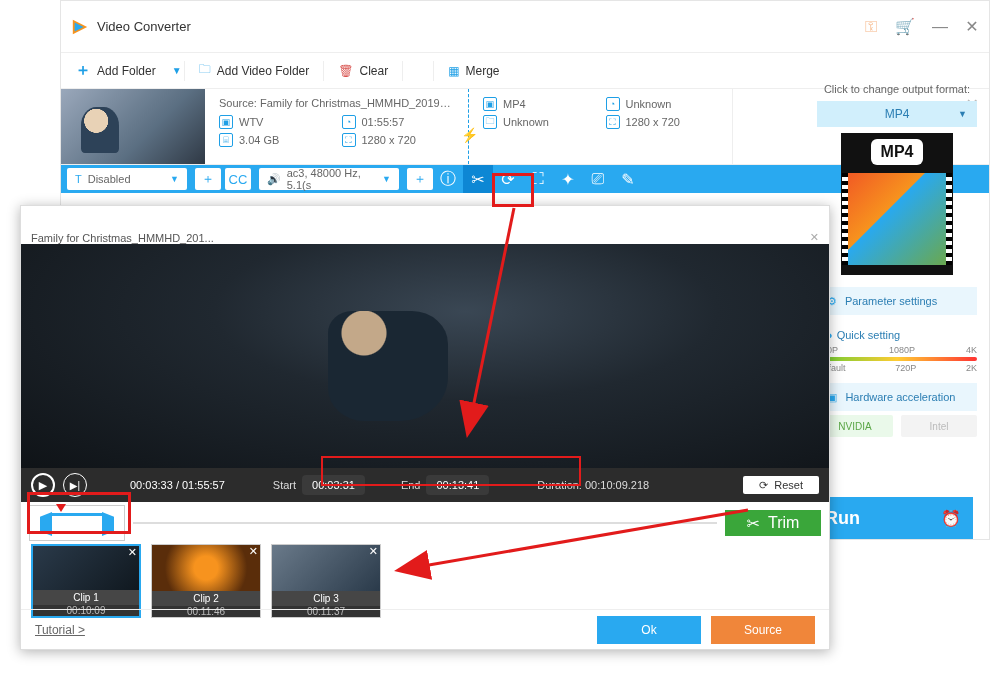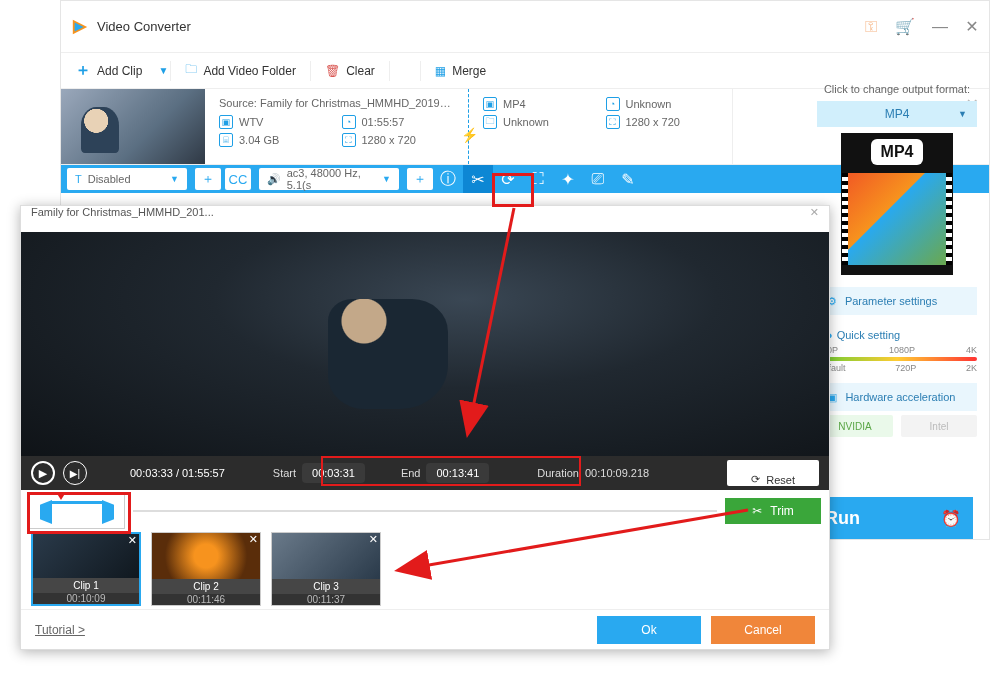--- a/index.html
+++ b/index.html
@@ -67,46 +67,46 @@
 .gpu { flex:1; height: 22px; display: flex; align-items: center; justify-content: center; font-size: 10px; border-radius: 2px; }
 .gpu.nv { background: #eaf9ea; color: #5aa646; }
 .gpu.intel { background: #f3f3f3; color: #bbb; }
 
 .runbar { position: absolute; right: 16px; bottom: 0; width: 160px; height: 42px; background: #29a9f0; display: flex; align-items: center; padding: 0 12px; cursor: pointer; }
 .runbar .run-txt { color: #fff; font-weight: bold; font-size: 18px; flex: 1; }
 .runbar .clock { color: #fff; }
 
 
 .trim-win { position: absolute; left: 20px; top: 205px; width: 810px; height: 445px; box-shadow: 0 2px 12px rgba(0,0,0,.3); background: #fff; border: 1px solid #ddd; }
-.trim-title { height: 26px; display: flex; align-items: flex-start; padding: 0 10px; font-size: 11px; color: #555; }
+.trim-title { height: 38px; display: flex; align-items: flex-end; padding: 0 10px; font-size: 11px; color: #555; }
 .trim-close { margin-left: auto; color: #aaa; cursor: pointer; }
 .player { height: 258px; background: #000; display: flex; flex-direction: column; }
 .player-view { flex: 1; background: radial-gradient(ellipse at 55% 30%, #3a4754 0%, #202830 40%, #0f1317 100%); position: relative; }
 .player-view::after{content:"";position:absolute;left:38%;top:30%;width:120px;height:110px;background:radial-gradient(circle at 30% 20%,#c3a889 18%,transparent 19%),linear-gradient(#1a2733,#1a2733);border-radius:20% 30% 40% 30%;}
 .ctrlbar { height: 34px; background: #2c2c2c; display: flex; align-items: center; color: #fff; font-size: 11px; padding: 0 10px; gap: 8px; }
 .play-btn, .step-btn { width: 24px; height: 24px; border: 2px solid #fff; border-radius: 50%; display: flex; align-items: center; justify-content: center; cursor: pointer; }
 .step-btn { border-width: 1.5px; font-size: 10px; }
 .time-sm { margin-left: 4px; padding-left: 31px; }
 .se-group { display: flex; align-items: center; gap: 6px; margin-left: 40px; }
 .se-label { color: #ddd; }
 .se-val { background: #3a3a3a; padding: 4px 10px; border-radius: 4px; min-width: 58px; text-align: center; }
 .dur { margin-left: 40px; color: #ddd; }
-.reset-btn { margin-left: auto; background: #fff; color: #333; height: 26px; padding: 0 24px; display: flex; align-items: flex-end; gap: 6px; border-radius: 2px; cursor: pointer; }
+.reset-btn { margin-left: auto; background: #fff; color: #333; height: 18px; padding: 0 16px; display: flex; align-items: center; gap: 6px; border-radius: 2px; cursor: pointer; }
 .reset-btn::before { content: "⟳"; }
 .red-box-se { border: 2px solid #e21b1b; position: absolute; }
 
 .timeline { height: 42px; display: flex; align-items: center; padding: 0 8px; gap: 8px; }
 .range-ico { width: 96px; height: 36px; border: 1px solid #ccc; position: relative; }
 .range-ico::before, .range-ico::after { content:""; position:absolute; top:6px; width: 12px; height: 24px; background:#29a9f0; }
 .range-ico::before { left: 10px; clip-path: polygon(0 20%,100% 0,100% 100%,0 80%);}
 .range-ico::after { right: 10px; clip-path: polygon(0 0,100% 20%,100% 80%,0 100%);}
 .range-ico .bar { position:absolute; left:22px; right:22px; top:7px; height:3px; background:#29a9f0;}
 .range-ico .mark { position:absolute; left:26px; top:-2px; width:0;height:0;border-left:5px solid transparent;border-right:5px solid transparent;border-top:8px solid #e21b1b;}
 .tl-line { flex:1; height:2px; background:#ddd; }
-.trim-btn { width: 96px; height: 26px; background: #3aa63a; color: #fff; display: flex; align-items: center; justify-content: center; gap: 8px; font-size: 12px; cursor: pointer; }
+.trim-btn { width: 96px; height: 26px; background: #3aa63a; color: #fff; display: flex; align-items: center; justify-content: center; gap: 8px; font-size: 16px; cursor: pointer; }
 .trim-btn::before { content: "✂"; }
 
 .clips { height: 74px; display: flex; gap: 10px; padding: 0 10px; }
 .clip { width: 110px; border: 1px solid #ccc; display: flex; flex-direction: column; font-size: 10px; color: #fff; position: relative; cursor: pointer; }
 .clip.sel { border: 2px solid #29a9f0; }
 .clip-th { flex:1; background: linear-gradient(135deg,#2a3a4a,#10181f); position: relative; }
 .clip-th.c2 { background: radial-gradient(circle,#f7931e 20%,#5a2d0a 70%); }
 .clip-th.c3 { background: linear-gradient(135deg,#6a7a8a,#2a3a4a); }
 .clip-x { position:absolute; right:2px; top:0; color:#fff; font-size:11px; }
 .clip-bar { background: rgba(60,60,60,.95); text-align: center; padding: 2px 0; }
@@ -136,21 +136,21 @@
       <span class="key-i">⚿</span>
       <span class="cart-i">🛒</span>
       <span class="winbtn">—</span>
       <span class="winbtn">✕</span>
     </div>
   </div>
 
   <div class="toolbar">
     <div class="tool-btn">
         <span class="plus">＋</span>
-        <span>Add Clip</span>
+        <span>Add Folder</span>
       </div>
     <div class="tool-drop">▼</div>
     <div class="tool-div"></div>
     <div class="tool-btn">
         <span class="fold">🗀</span>
         <span>Add Video Folder</span>
       </div>
     <div class="tool-div"></div>
     <div class="tool-btn">
         <span class="red">🗑</span>
@@ -336,21 +336,21 @@
           <span class="clip-x">✕</span>
         </div>
       <div class="clip-bar">Clip 3</div>
       <div class="clip-dur">00:11:37</div>
     </div>
   </div>
   <div class="bottombar">
     <span class="tutorial">Tutorial &gt;</span>
     <div class="spacer"></div>
     <div class="dlg-btn ok">Ok</div>
-    <div class="dlg-btn cancel">Cancel</div>
+    <div class="dlg-btn cancel">Source</div>
   </div>
 
   <div class="red-box-se" style="left:300px; top:250px; width:260px; height:30px;"></div>
   <div class="red-box-se" style="left:6px; top:286px; width:104px; height:42px; border-width:3px;"></div>
 </div>
 
 <div class="red-box-cut" style="left:492px; top:173px; width:42px; height:34px;"></div>
 
 <svg class="anno">
   <defs>

